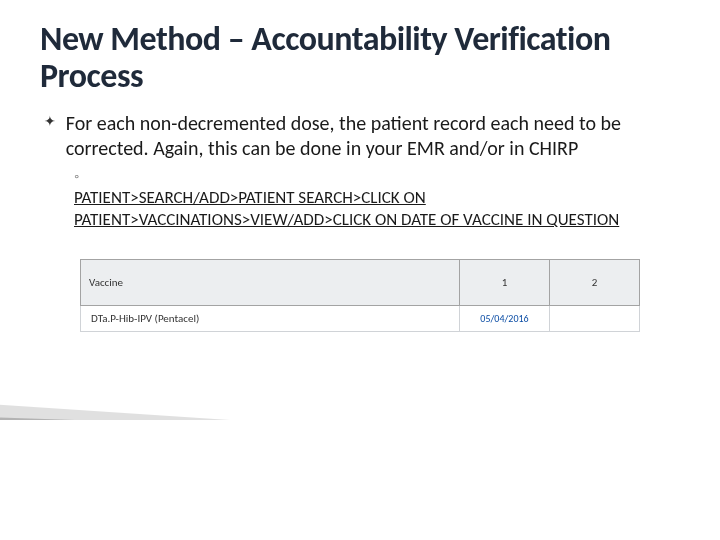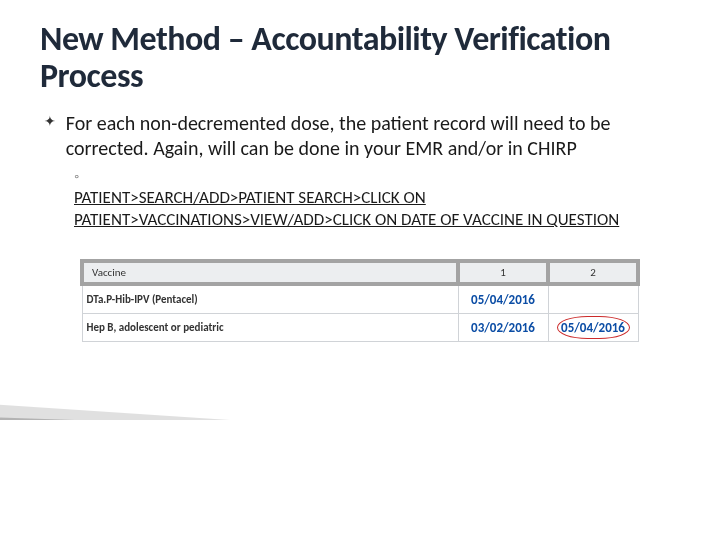--- a/index.html
+++ b/index.html
@@ -39,37 +39,36 @@
   }
 
   .table-wrap { margin: 28px auto 0 auto; width: 560px; }
   table.vax {
     width: 100%;
     border-collapse: collapse;
     font-size: 11px;
   }
   table.vax th {
     background: #eceef0;
-    border: 4px solid #a3a3a3;
-    padding: 3px 8px;
+    border: 1px solid #a3a3a3;
+    padding: 16px 8px;
     text-align: left;
     font-weight: 400;
     color: #333;
   }
   table.vax th.colnum { text-align: center; width: 90px; }
   table.vax td {
     border: 1px solid #d0d3d7;
-    padding: 6px 4px;
+    padding: 6px 10px;
     color: #333;
-    font-weight: bold;
   }
   table.vax td.date {
     color: #0b4da5;
     text-align: center;
-    font-size: 13px;
+    font-size: 10px;
     position: relative;
   }
   .circled::after {
     content: "";
     position: absolute;
     left: 8px; right: 8px; top: 2px; bottom: 2px;
     border: 1.5px solid #cc2a2a;
     border-radius: 50% / 60%;
     pointer-events: none;
   }
@@ -86,21 +85,21 @@
 </head>
 <body>
 
 <div class="slide">
 
   <h1 class="title">New Method – Accountability Verification Process</h1>
 
   <div class="body">
     <div class="bullet-row">
       <span class="bullet-glyph">✦</span>
-      <span class="bullet-text">For each non-decremented dose, the patient record will need to be corrected.  Again, will can be done in your EMR and/or in CHIRP</span>
+      <span class="bullet-text">For each non-decremented dose, the patient record each need to be corrected.  Again, this can be done in your EMR and/or in CHIRP</span>
     </div>
     <div class="sub-row">
       <span class="sub-glyph">◦</span>
     </div>
     <div class="path-text">PATIENT&gt;SEARCH/ADD&gt;PATIENT SEARCH&gt;CLICK ON PATIENT&gt;VACCINATIONS&gt;VIEW/ADD&gt;CLICK ON DATE OF VACCINE IN QUESTION</div>
   </div>
 
   <div class="table-wrap">
     <table class="vax">
       <thead>
@@ -109,25 +108,20 @@
           <th class="colnum">1</th>
           <th class="colnum">2</th>
         </tr>
       </thead>
       <tbody>
         <tr>
           <td>DTa.P-Hib-IPV (Pentacel)</td>
           <td class="date">05/04/2016</td>
           <td class="date"></td>
         </tr>
-        <tr>
-          <td>Hep B, adolescent or pediatric</td>
-          <td class="date">03/02/2016</td>
-          <td class="date circled">05/04/2016</td>
-        </tr>
       </tbody>
     </table>
   </div>
 
   <svg class="accent" viewBox="0 0 340 60">
     <polygon points="0,60 340,60 300,50 0,30" fill="rgba(0,0,0,0.12)"></polygon>
     <polygon points="0,60 340,60 290,55 0,45" fill="rgba(0,0,0,0.20)"></polygon>
   </svg>
 </div>
 

